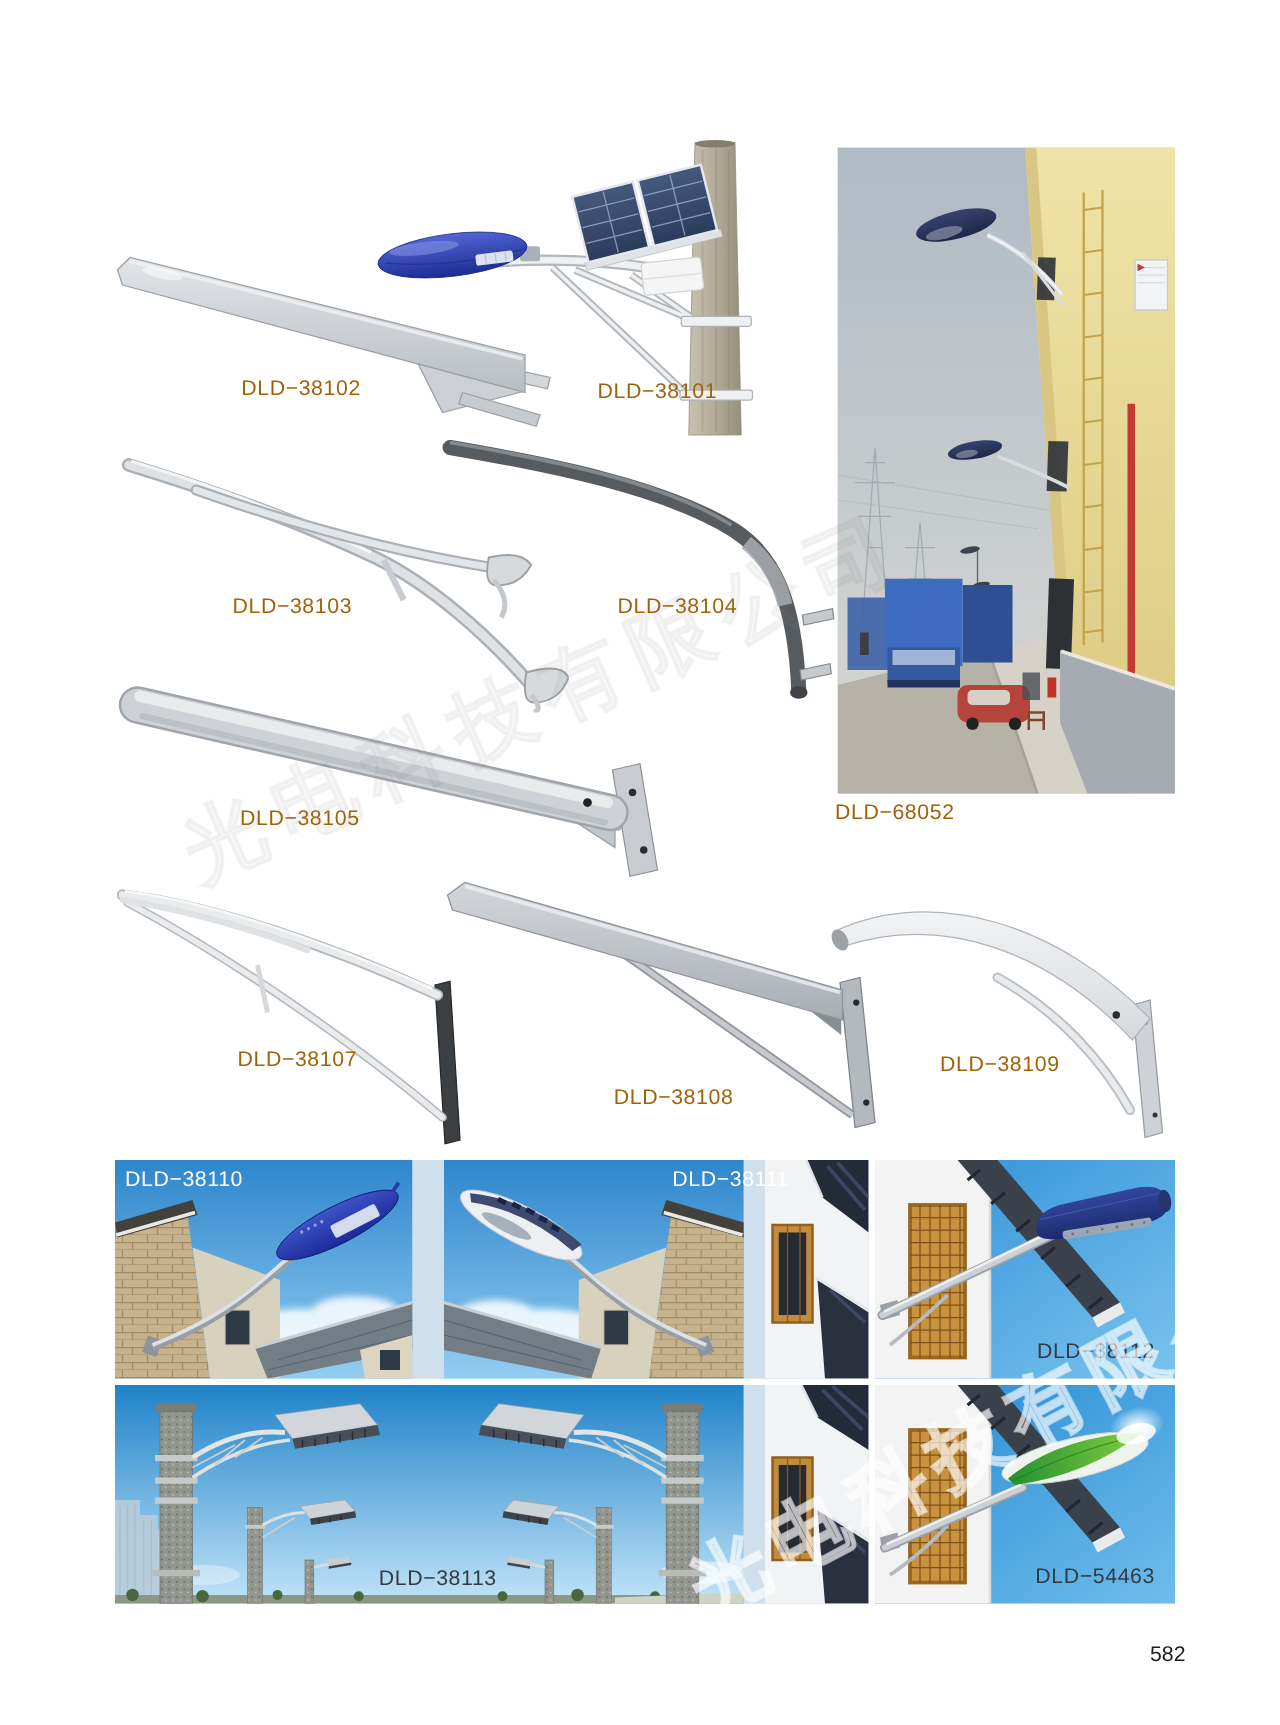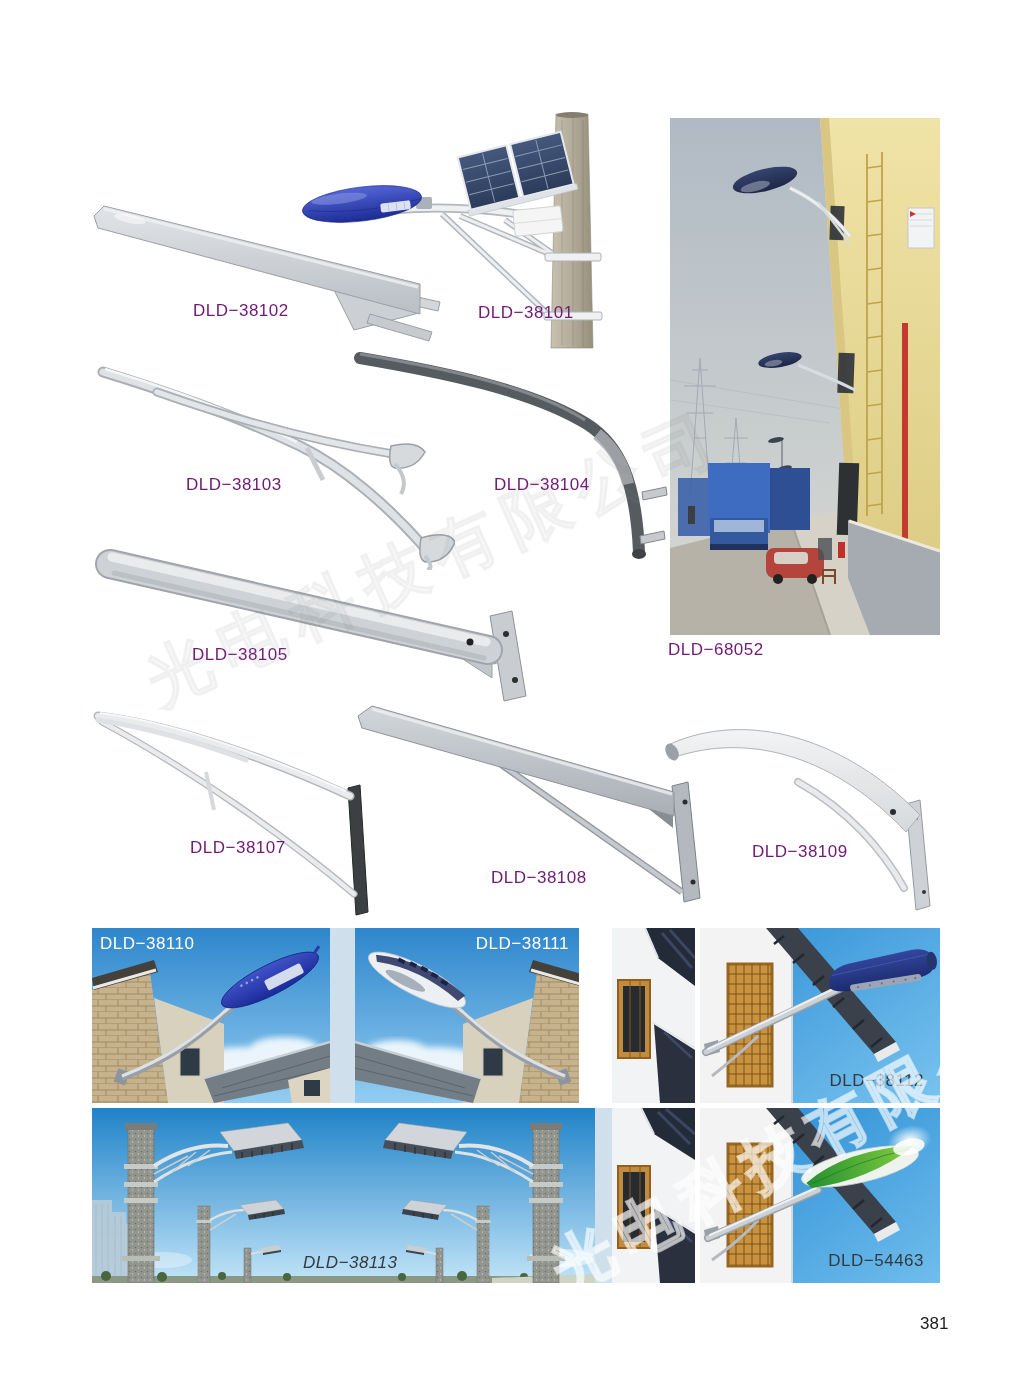--- a/index.html
+++ b/index.html
@@ -1,20 +1,20 @@
 <!DOCTYPE html>
 <html><head>
 <meta charset="utf-8">
 <style>
   html,body{margin:0;padding:0;background:#e8e8e8;}
   .page{position:relative;width:1024px;height:1380px;background:#ffffff;margin:0 auto;
         font-family:"Liberation Sans","DejaVu Sans",sans-serif;overflow:hidden;}
   .page-title{position:absolute;top:56px;right:62px;font-family:"Liberation Serif","DejaVu Serif",serif;
         font-size:31px;font-weight:bold;color:#111;letter-spacing:8px;white-space:nowrap;}
-  .label{position:absolute;font-size:17px;color:#701a75;letter-spacing:.5px;white-space:nowrap;}
+  .label{position:absolute;font-size:17px;color:#a16207;letter-spacing:.5px;white-space:nowrap;}
   .photo{position:absolute;overflow:hidden;background:#cfe0ec;}
   .photo svg{position:absolute;left:0;top:0;}
   .photo-label{position:absolute;font-size:17px;letter-spacing:.5px;white-space:nowrap;z-index:6;}
   .pl-white{color:#ffffff;}
   .pl-dark{color:#333a40;}
   .art{position:absolute;}
   .art svg{display:block;}
   .page-number{position:absolute;left:920px;top:1314px;font-size:17px;color:#1c1c1c;}
   .wm{position:absolute;pointer-events:none;white-space:nowrap;font-weight:bold;z-index:30;
       font-family:"Liberation Sans",sans-serif;}
@@ -312,21 +312,21 @@
         <circle cx="150" cy="44" r="1.3" fill="#93a2e8"></circle>
           <circle cx="156" cy="44" r="1.3" fill="#93a2e8"></circle>
         <circle cx="162" cy="44" r="1.3" fill="#93a2e8"></circle>
           <circle cx="168" cy="44" r="1.3" fill="#93a2e8"></circle>
         <line x1="230" y1="48" x2="237" y2="44" stroke="#2a3ba8" stroke-width="3"></line>
       </g>
     </svg>
     <span class="photo-label pl-white" style="left:8px;top:6px;">DLD−38110</span>
   </div>
 
-  <div class="photo" style="left:355px;top:928px;width:224px;height:175px;">
+  <div class="photo" style="left:355px;top:928px;width:286px;height:175px;">
     <svg width="240" height="175" viewBox="0 0 240 175">
       <defs>
         <linearGradient id="g111sky" x1="0" y1="0" x2="0" y2="1">
           <stop offset="0" stop-color="#2e86cc"></stop>
             <stop offset="1" stop-color="#93cdf1"></stop>
         </linearGradient>
         <pattern id="g111stone" width="20" height="12" patternUnits="userSpaceOnUse">
           <rect width="20" height="12" fill="#c6b28c"></rect>
           <path d="M0,6 H20 M0,12 H20 M6,0 V6 M14,6 V12" stroke="#a18c62" stroke-width="1" fill="none"></path>
         </pattern>
@@ -417,21 +417,21 @@
         <circle cx="180" cy="55.5" r="1.1" fill="#69758a"></circle>
           <circle cx="192" cy="55.5" r="1.1" fill="#69758a"></circle>
         <circle cx="204" cy="55.5" r="1.1" fill="#69758a"></circle>
           <circle cx="214" cy="55.5" r="1.1" fill="#69758a"></circle>
         <ellipse cx="233" cy="41" rx="5" ry="9" fill="#25346e"></ellipse>
       </g>
     </svg>
     <span class="photo-label pl-dark" style="right:16px;bottom:12px;margin-top:24px;">DLD−38112</span>
   </div>
 
-  <div class="photo" style="left:92px;top:1108px;width:537px;height:175px;font-style:italic;">
+  <div class="photo" style="left:92px;top:1108px;width:537px;height:175px;">
     <svg width="503" height="175" viewBox="0 0 503 175">
       <defs>
         <linearGradient id="g113sky" x1="0" y1="0" x2="0" y2="1">
           <stop offset="0" stop-color="#1f83c8"></stop>
             <stop offset="1" stop-color="#c2e4f8"></stop>
         </linearGradient>
         <pattern id="g113granite" width="6" height="6" patternUnits="userSpaceOnUse">
           <rect width="6" height="6" fill="#93968f"></rect>
           <circle cx="1.5" cy="1.5" r="0.8" fill="#6b6e69"></circle>
           <circle cx="4.5" cy="4" r="0.7" fill="#c8cbc4"></circle>
@@ -547,14 +547,14 @@
   <span class="label" style="left:186px;top:475px;">DLD−38103</span>
   <span class="label" style="left:494px;top:475px;">DLD−38104</span>
   <span class="label" style="left:192px;top:645px;">DLD−38105</span>
   <span class="label" style="left:668px;top:640px;">DLD−68052</span>
   <span class="label" style="left:190px;top:838px;">DLD−38107</span>
   <span class="label" style="left:491px;top:840px;margin-top:28px;">DLD−38108</span>
   <span class="label" style="left:752px;top:842px;">DLD−38109</span>
 
   <div class="wm wm-bottom">光电科技有限公司</div>
 
-  <div class="page-number">381</div>
+  <div class="page-number">582</div>
 </div>
 
 </body></html>

